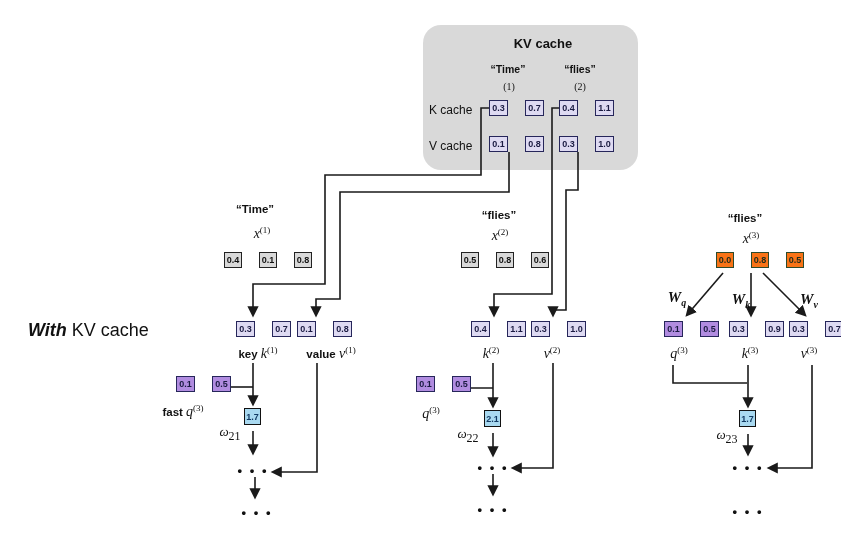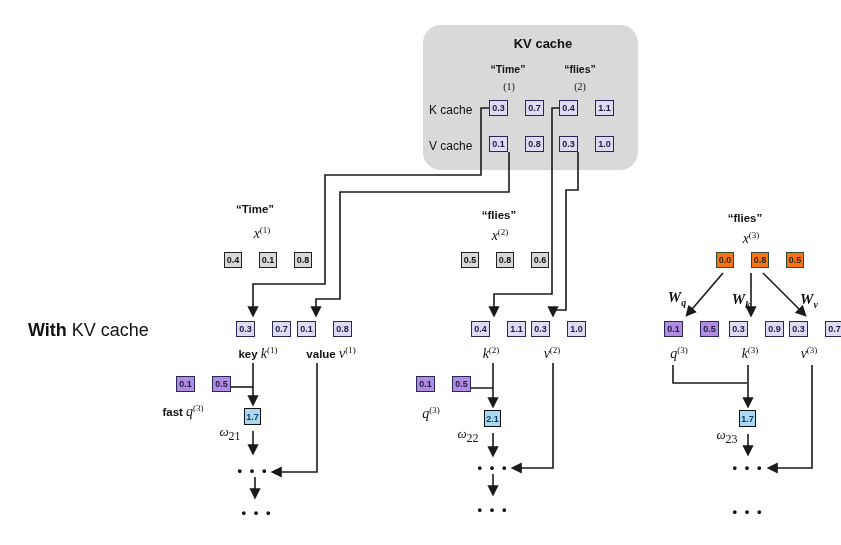--- a/index.html
+++ b/index.html
@@ -25,21 +25,21 @@
   .vec{position:absolute;display:flex;gap:17px;z-index:2;}
   .cell{width:17px;height:14px;border:1.7px solid #26265a;background:#dedaf2;color:#1b1b42;
         font-size:9px;font-weight:bold;display:flex;align-items:center;justify-content:center;}
   .cell.gray{background:#d9d9d9;border-color:#222;color:#111;width:16px;}
   .cell.green{background:#f97316;border-color:#2c4a2c;color:#1c2c1c;width:16px;}
   .cell.purple{background:#b18ce0;}
   .cell.blue{background:#a9d9f0;border-color:#111;color:#123a63;width:15px;height:15px;}
   .dots{position:absolute;transform:translateX(-50%);z-index:2;font-size:13px;font-weight:bold;
         letter-spacing:2px;color:#111;line-height:1;}
   .heading{position:absolute;left:28px;top:320px;font-size:18px;z-index:2;line-height:1.2;}
-  .heading b{font-weight:bold;}
+  .heading b{font-weight:bold;font-style:italic;}
 </style>
 </head>
 <body>
 
 <div class="canvas">
 
   <div class="panel"></div>
 
   <svg class="wires" width="841" height="545">
     <defs>

